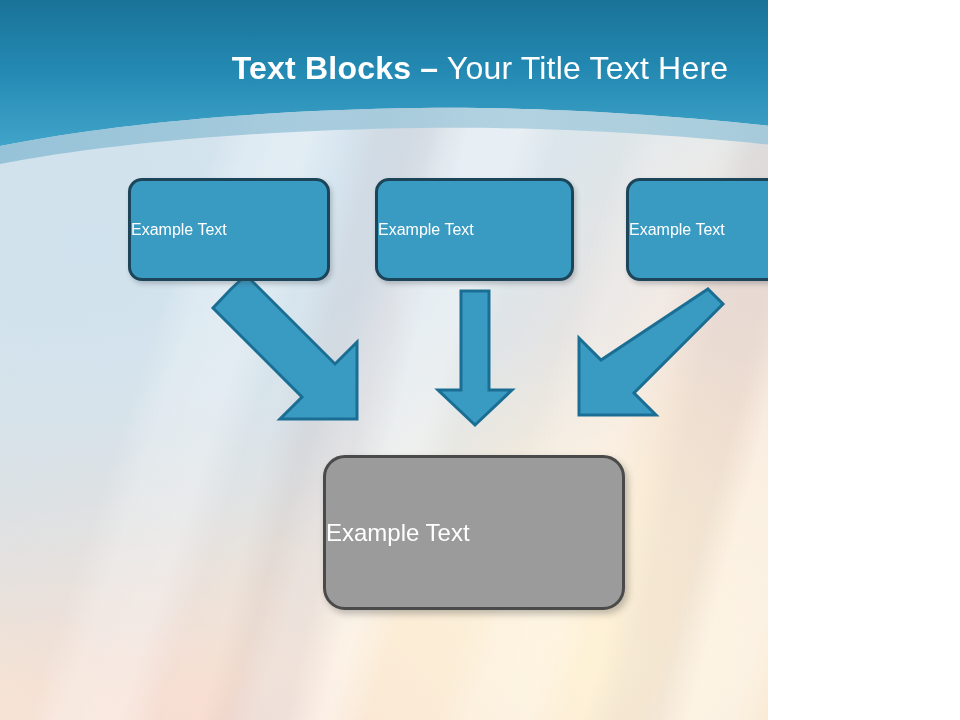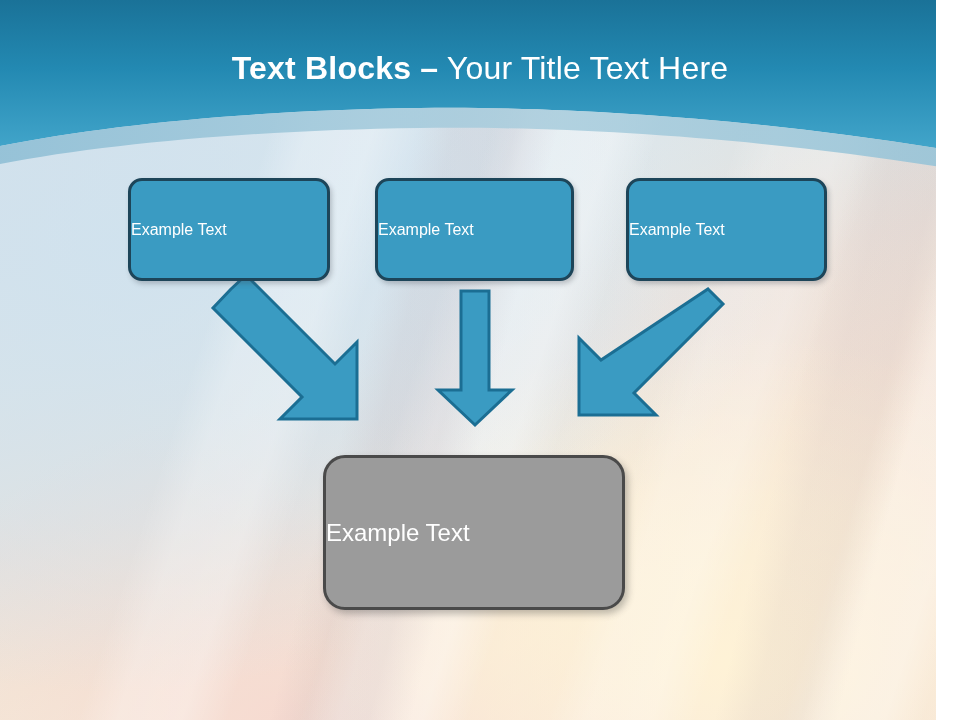--- a/index.html
+++ b/index.html
@@ -6,21 +6,21 @@
     margin: 0;
     padding: 0;
     width: 960px;
     height: 720px;
     overflow: hidden;
     font-family: "Liberation Sans", sans-serif;
   }
 
   #slide {
     position: relative;
-    width: 936px;
+    width: 768px;
     height: 720px;
     overflow: hidden;
     background: #dfe6ea;
   }
 
   
   #bg-base {
     position: absolute;
     inset: 0;
     background:

